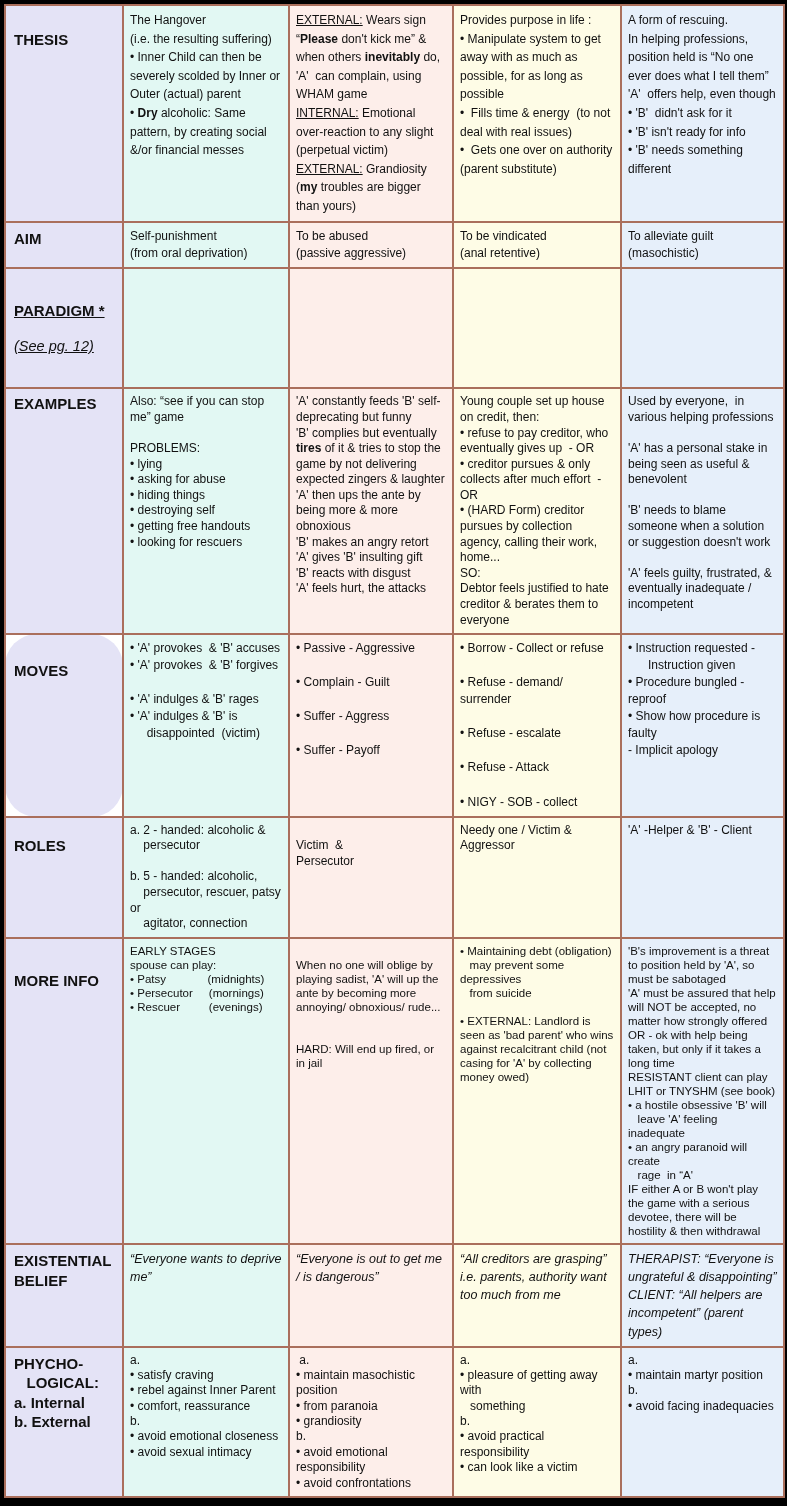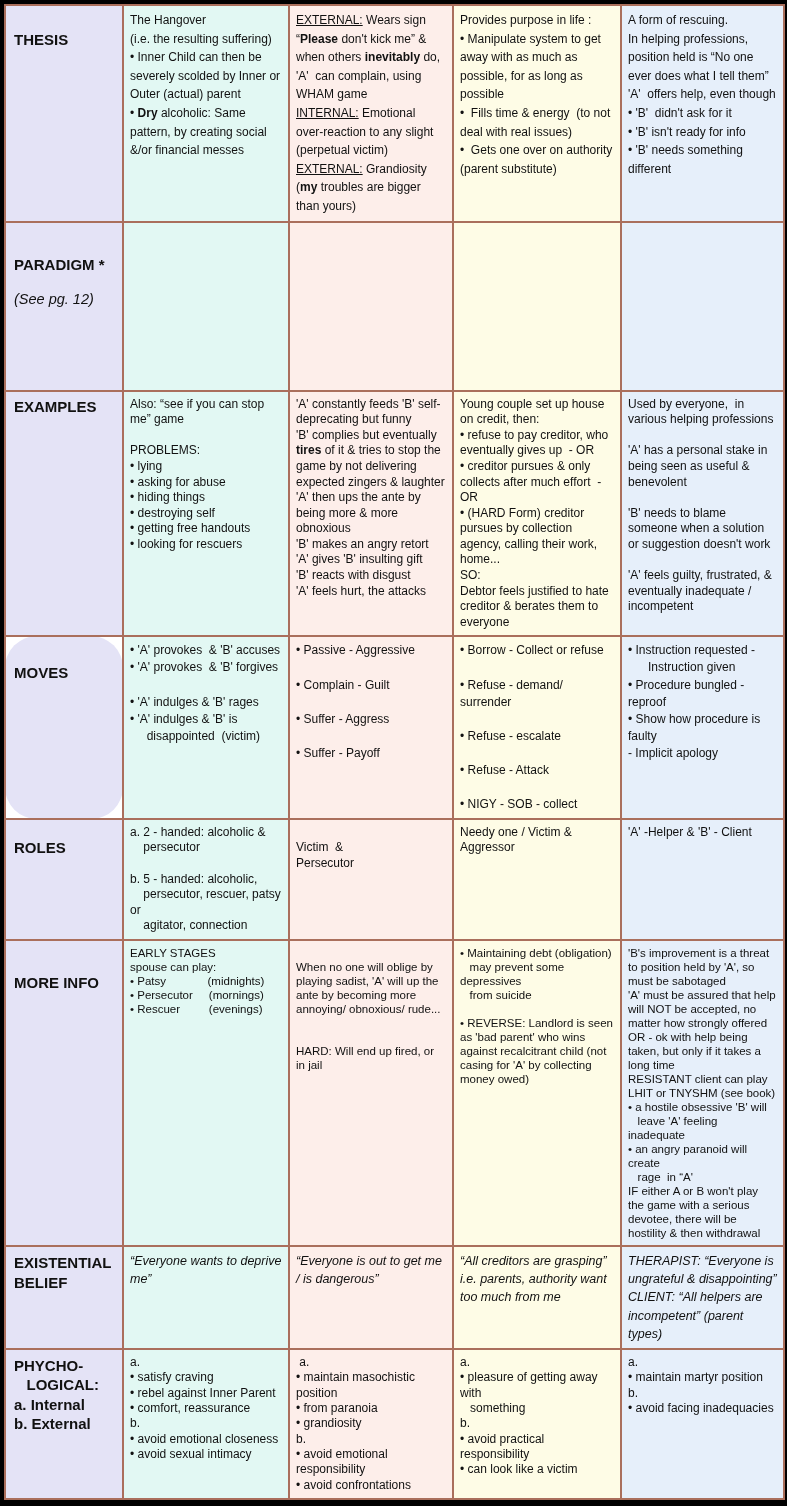--- a/index.html
+++ b/index.html
@@ -82,21 +82,21 @@
   tr.r-examples th{margin-top:39px;}
   tr.r-moves th{padding-top:26px;border-radius:32px;}
   tr.r-roles th{padding-top:18px;}
   tr.r-moreinfo th{padding-top:32px;}
   tr.r-existential th{padding-top:6px;}
   tr.r-phycho th{padding-top:6px;}
 
   
   tr.r-thesis{height:168px;}
   tr.r-aim{height:44px;}
-  tr.r-paradigm{height:169px;}
+  tr.r-paradigm{height:120px;text-decoration:underline;}
   tr.r-examples{height:225px;}
   tr.r-moves{height:90px;}
   tr.r-roles{height:91px;}
   tr.r-moreinfo{height:259px;}
   tr.r-existential{height:78px;}
   tr.r-phycho{height:104px;}
 </style>
 </head>
 <body>
 
@@ -126,20 +126,31 @@
 •  Fills time &amp; energy  (to not deal with real issues)
 •  Gets one over on authority (parent substitute)</td>
       <td class="content c4">A form of rescuing.
 In helping professions, position held is “No one ever does what I tell them”
 'A'  offers help, even though
 • 'B'  didn't ask for it
 • 'B' isn't ready for info
 • 'B' needs something different</td>
     </tr>
 
+    <tr class="r-aim">
+      <th><span class="hdr">AIM</span></th>
+      <td class="content c1">Self-punishment
+(from oral deprivation)</td>
+      <td class="content c2">To be abused
+(passive aggressive)</td>
+      <td class="content c3">To be vindicated
+(anal retentive)</td>
+      <td class="content c4">To alleviate guilt
+(masochistic)</td>
+    </tr>
 
     <tr class="r-paradigm">
       <th><span class="hdr">PARADIGM *</span><span class="note">(See pg. 12)</span></th>
       <td class="content c1"></td>
       <td class="content c2"></td>
       <td class="content c3"></td>
       <td class="content c4"></td>
     </tr>
 
     <tr class="r-examples">
@@ -231,21 +242,21 @@
 • Rescuer         (evenings)</td>
       <td class="content c2">
 When no one will oblige by playing sadist, 'A' will up the ante by becoming more annoying/ obnoxious/ rude...
 
 
 HARD: Will end up fired, or in jail</td>
       <td class="content c3">• Maintaining debt (obligation)
    may prevent some depressives
    from suicide
 
-• REVERSE: Landlord is seen as 'bad parent' who wins against recalcitrant child (not casing for 'A' by collecting money owed)</td>
+• EXTERNAL: Landlord is seen as 'bad parent' who wins against recalcitrant child (not casing for 'A' by collecting money owed)</td>
       <td class="content c4">'B's improvement is a threat to position held by 'A', so must be sabotaged
 'A' must be assured that help will NOT be accepted, no matter how strongly offered
 OR - ok with help being taken, but only if it takes a long time
 RESISTANT client can play LHIT or TNYSHM (see book)
 • a hostile obsessive 'B' will
    leave 'A' feeling inadequate
 • an angry paranoid will create
    rage  in “A'
 IF either A or B won't play the game with a serious devotee, there will be hostility &amp; then withdrawal</td>
     </tr>

